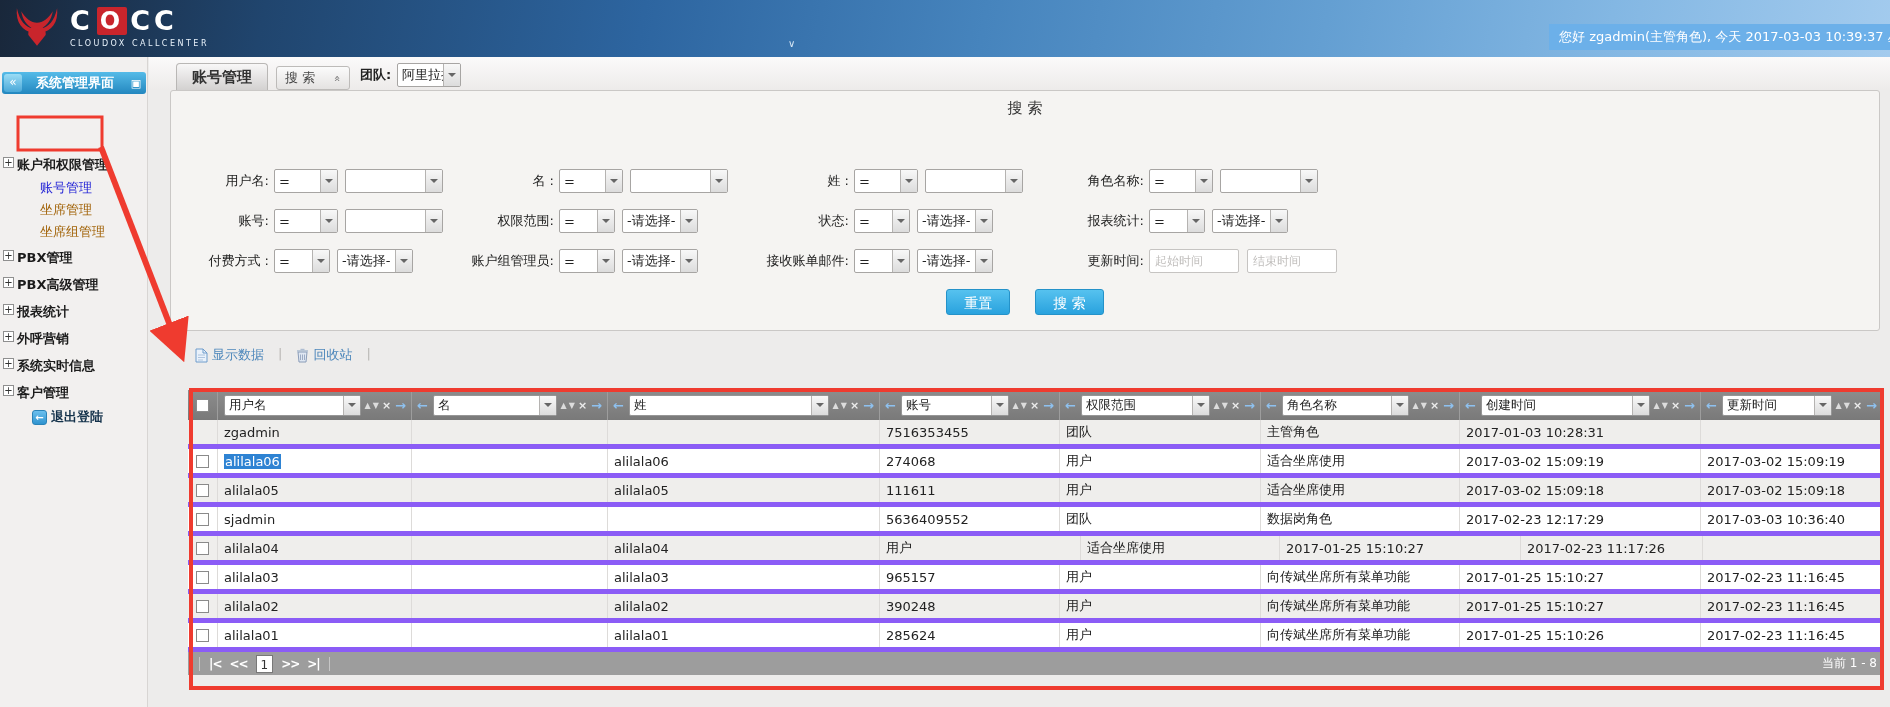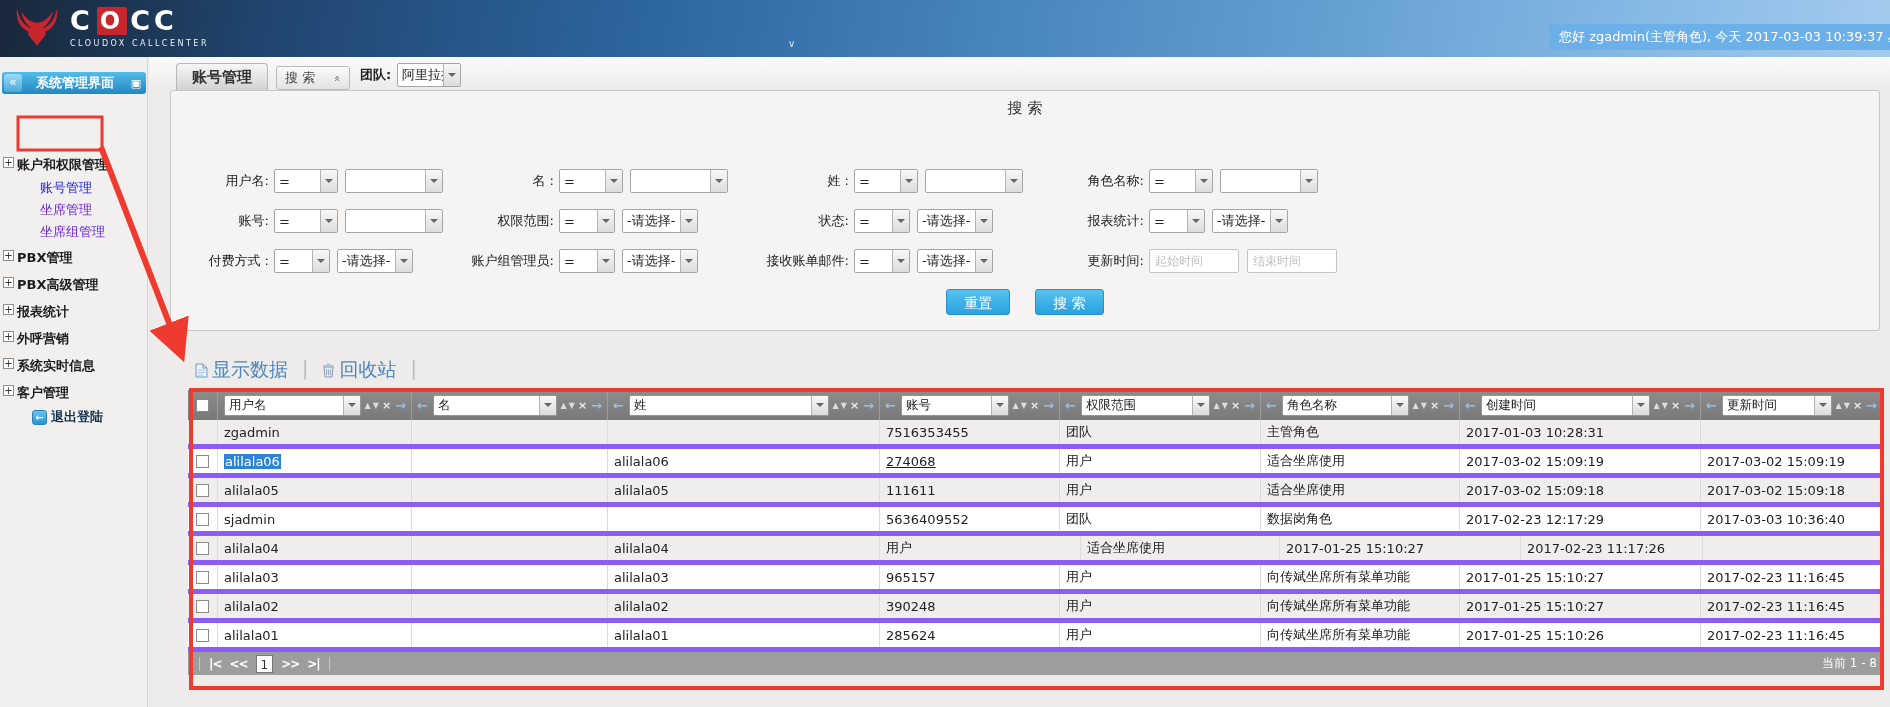--- a/index.html
+++ b/index.html
@@ -26,21 +26,21 @@
     background:linear-gradient(#55bbe8,#2387bf);display:flex;align-items:center;color:#fff}
   .sb-collapse{width:18px;height:18px;margin-left:2px;background:linear-gradient(#9adcf5,#4aa8d8);
     border-radius:3px;text-align:center;line-height:17px;font-size:12px;color:#fff}
   .sb-title{flex:1;text-align:center;font-size:13px;font-weight:bold;white-space:nowrap}
   .sb-pin{width:16px;font-size:11px;margin-right:2px;text-align:center}
   .tree{position:absolute;top:94px;left:0;right:0}
   .t-group{position:relative;height:24px;margin-top:3px;padding:5px 0 0 17px;font-size:13px;font-weight:bold;color:#1c1c1c;white-space:nowrap;cursor:default}
   .t-group:first-child{margin-top:0}
   .plusbox{position:absolute;left:3px;top:6px;width:11px;height:11px;border:1px solid #8f8f8f;background:#fff;
     font-size:10px;line-height:9px;text-align:center;color:#333;font-weight:normal}
-  .t-child{height:22px;padding:4px 0 0 40px;font-size:13px;color:#6d28d9;white-space:nowrap}
+  .t-child{height:22px;padding:4px 0 0 40px;font-size:13px;color:#a16207;white-space:nowrap}
   .t-child.active{color:#2323d6}
   .t-logout{display:flex;align-items:center;height:22px;margin-top:3px;padding-left:32px;font-size:13px;font-weight:bold;color:#13314a}
   .logout-icon{flex:0 0 15px;width:15px;height:15px;background:linear-gradient(#6cc0ee,#2f93cf);border:1px solid #2a83b8;
     border-radius:3px;color:#fff;font-size:10px;line-height:13px;text-align:center;margin-right:4px}
 
   
   #main{position:absolute;left:149px;top:57px;width:1741px;height:650px}
   .tab-strip{position:absolute;left:0;top:0;width:100%;height:33px;background:linear-gradient(#fbfafa,#edebea)}
   .tab{position:absolute;left:27px;top:6px;height:27px;line-height:27px;padding:0 15px;
     background:linear-gradient(#f8f7f7,#d3d1d0);border:1px solid #b9b7b5;border-bottom:none;border-radius:4px 4px 0 0;
@@ -70,21 +70,21 @@
   .fgroup{display:flex;align-items:center;white-space:nowrap}
   .flabel{width:90px;text-align:right;font-size:13px;color:#222;margin-right:5px;overflow:hidden}
   .date-input{width:90px;height:24px;border:1px solid #c6c4c2;background:#fff;border-radius:2px;
     font-size:12px;color:#333;padding:0 5px;margin-right:8px;font-family:inherit}
   .date-input::placeholder{color:#c1bfbd}
   .btn-row{text-align:center;margin-top:8px}
   .btn{display:inline-block;height:26px;line-height:26px;padding:0 17px;cursor:pointer;
     background:linear-gradient(#56c2ef,#29a2de);border:1px solid #2492c9;border-radius:3px;color:#fff;font-size:14px;margin:0 10px}
 
   
-  .toolbar{position:absolute;left:46px;top:300px;display:flex;align-items:flex-start;font-size:19px;color:#4d87bb}
+  .toolbar{position:absolute;left:46px;top:289px;display:flex;align-items:flex-start;font-size:13px;color:#4d87bb}
   .tool-link{display:flex;align-items:center;cursor:pointer}
   .tool-link svg{margin-right:4px}
   .tool-sep{color:#b9b7b5;margin:0 14px}
 
   
   .table-wrap{position:absolute;left:39px;top:333px;width:1695px;background:#fff}
   .thead{display:flex;height:30px;background:linear-gradient(#8d8d8d,#797979)}
   .th{height:100%;display:flex;align-items:center;border-right:1px solid #9d9d9d;padding:0 3px;overflow:hidden}
   .cbcell{justify-content:center;padding:0}
   .cb{width:13px;height:13px;background:#fff;border:1px solid #8a8a8a;display:inline-block;cursor:pointer}
@@ -487,21 +487,21 @@
         </div>
         <div class="tr even">
           <div class="td cbcell" style="width: 30px;">
             <span class="cb"></span>
           </div>
           <div class="td" style="width: 194px;">
             <span class="seltext">alilala06</span>
           </div>
           <div class="td" style="width: 196px;"></div>
           <div class="td" style="width: 272px;">alilala06</div>
-          <div class="td" style="width: 180px; text-decoration: underline;">274068</div>
+          <div class="td" style="width: 180px;">274068</div>
           <div class="td" style="width: 201px;">用户</div>
           <div class="td" style="width: 199px;">适合坐席使用</div>
           <div class="td" style="width: 241px;">2017-03-02 15:09:19</div>
           <div class="td" style="width: 182px;">2017-03-02 15:09:19</div>
         </div>
         <div class="tr odd">
           <div class="td cbcell" style="width: 30px;">
             <span class="cb"></span>
           </div>
           <div class="td" style="width: 194px;">alilala05</div>

